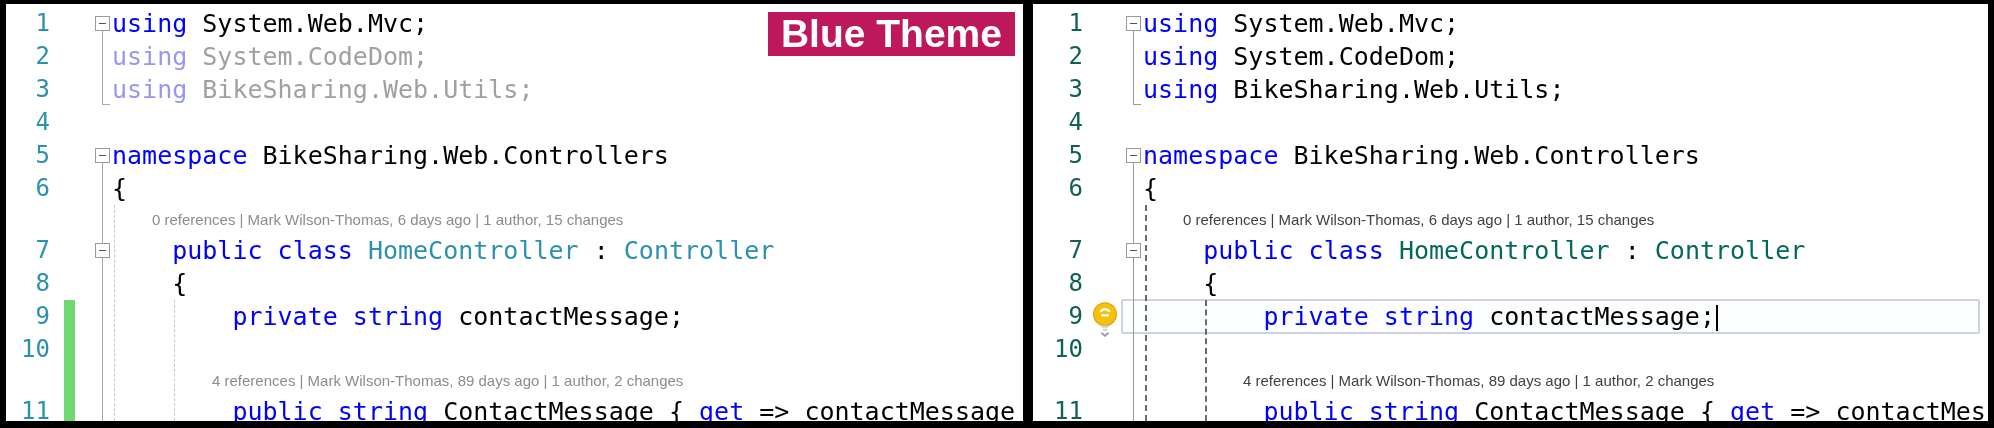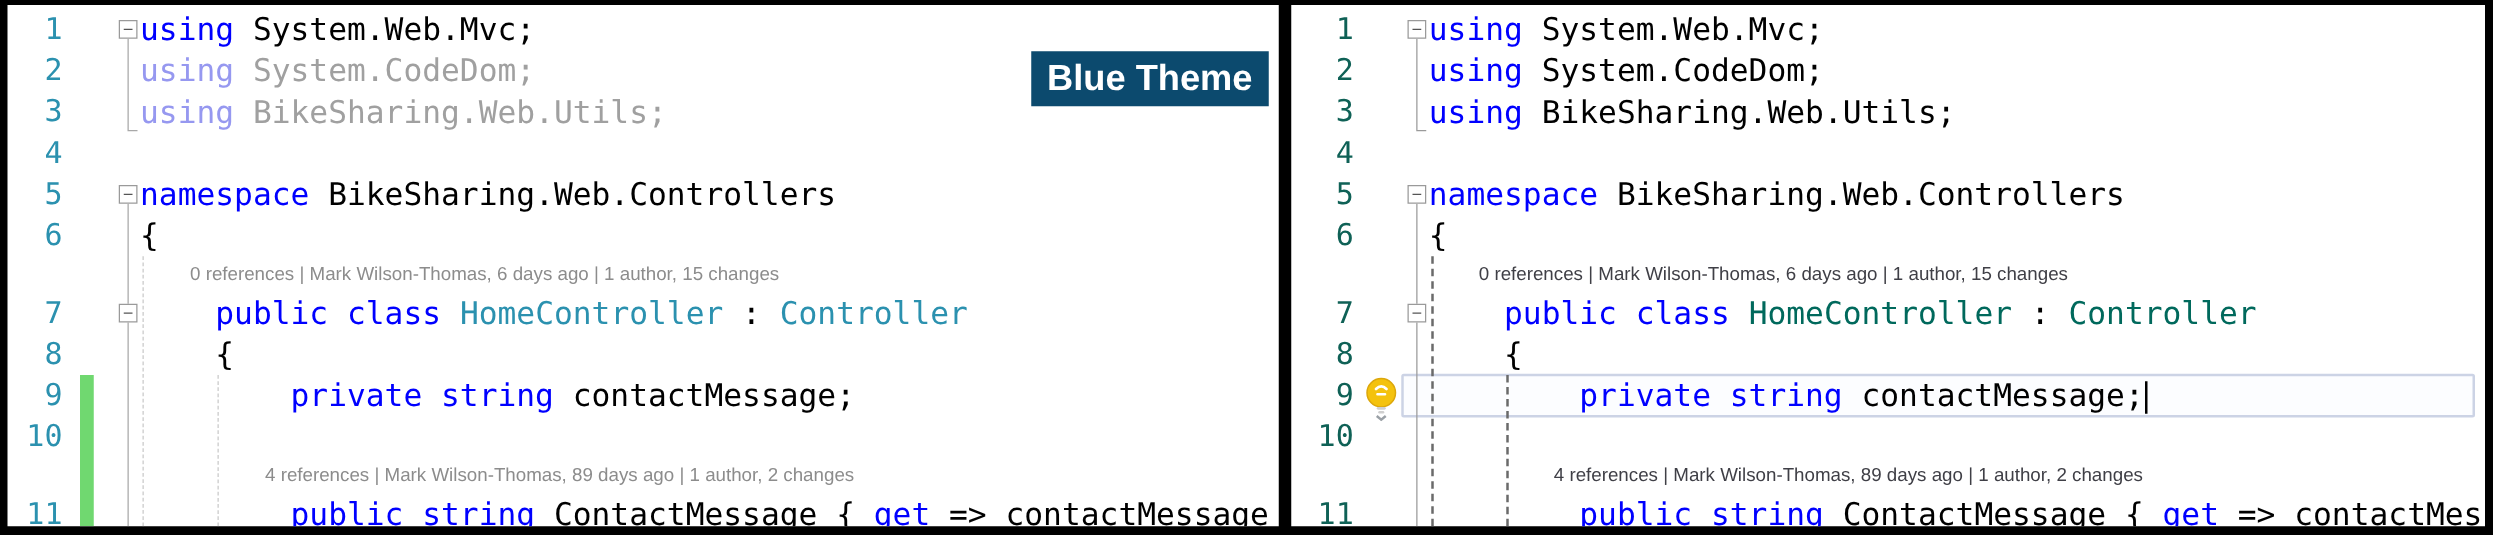--- a/index.html
+++ b/index.html
@@ -1,22 +1,22 @@
 <!DOCTYPE html>
 <html><head>
 <meta charset="utf-8">
 <style>
   html,body{margin:0;padding:0;background:#000;}
   .stage{position:relative;width:1994px;height:428px;background:#000;overflow:hidden;
          font-family:"Liberation Sans",sans-serif;}
   .panel{position:absolute;top:4px;height:417px;background:#fff;overflow:hidden;}
   #panel-left{left:6px;width:1017px;}
   #panel-right{left:1033px;width:955px;}
-  .theme-label{position:absolute;top:8px;background:#0c4a6e;color:#fff;font-weight:bold;
-               font-size:29px;line-height:34px;padding:5px 13px;z-index:9;white-space:nowrap;margin-top:29px;}
+  .theme-label{position:absolute;top:8px;background:#be185d;color:#fff;font-weight:bold;
+               font-size:39px;line-height:34px;padding:5px 13px;z-index:9;white-space:nowrap;}
   #panel-left .theme-label{right:8px;}
   #panel-right .theme-label{right:12px;top:6px;}
   .code-line{position:absolute;white-space:pre;font-family:"DejaVu Sans Mono",monospace;
              font-size:25px;line-height:33px;height:33px;z-index:3;}
   .lens-line{position:absolute;white-space:pre;font-size:15px;line-height:29px;height:29px;z-index:3;}
   .line-num{position:absolute;left:0;text-align:right;font-family:"DejaVu Sans Mono",monospace;
             font-size:24px;line-height:33px;height:33px;z-index:3;}
   .collapse-box{position:absolute;width:15px;height:15px;background:#fff;border:1px solid #9a9a9a;
                 z-index:5;display:flex;align-items:center;justify-content:center;box-sizing:border-box;}
   .collapse-box::after{content:"";width:7px;height:1px;background:#555;}

